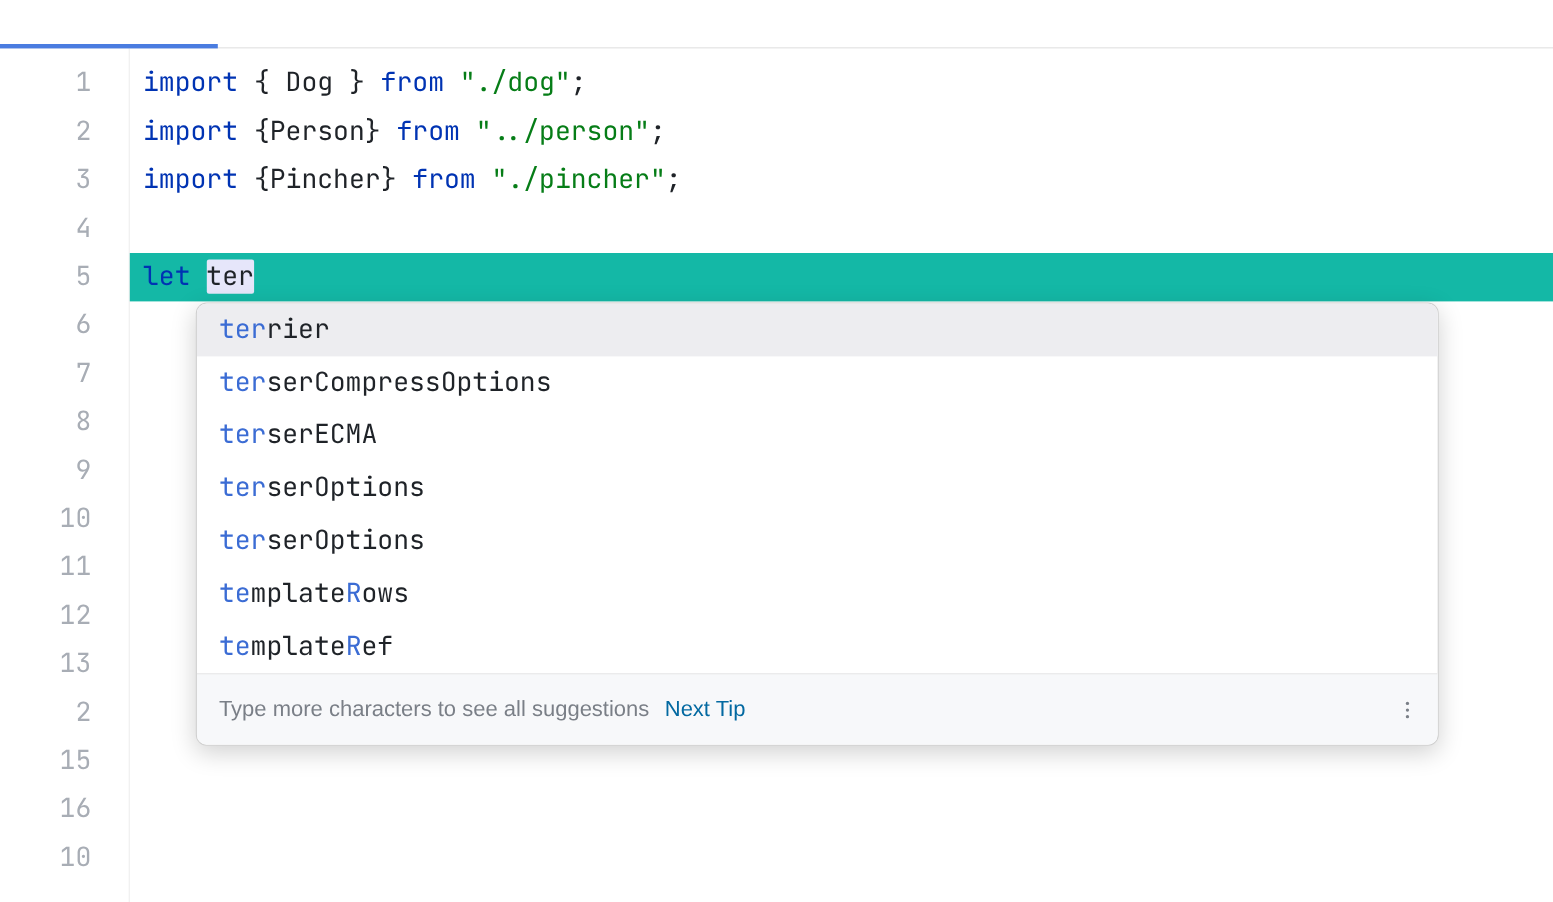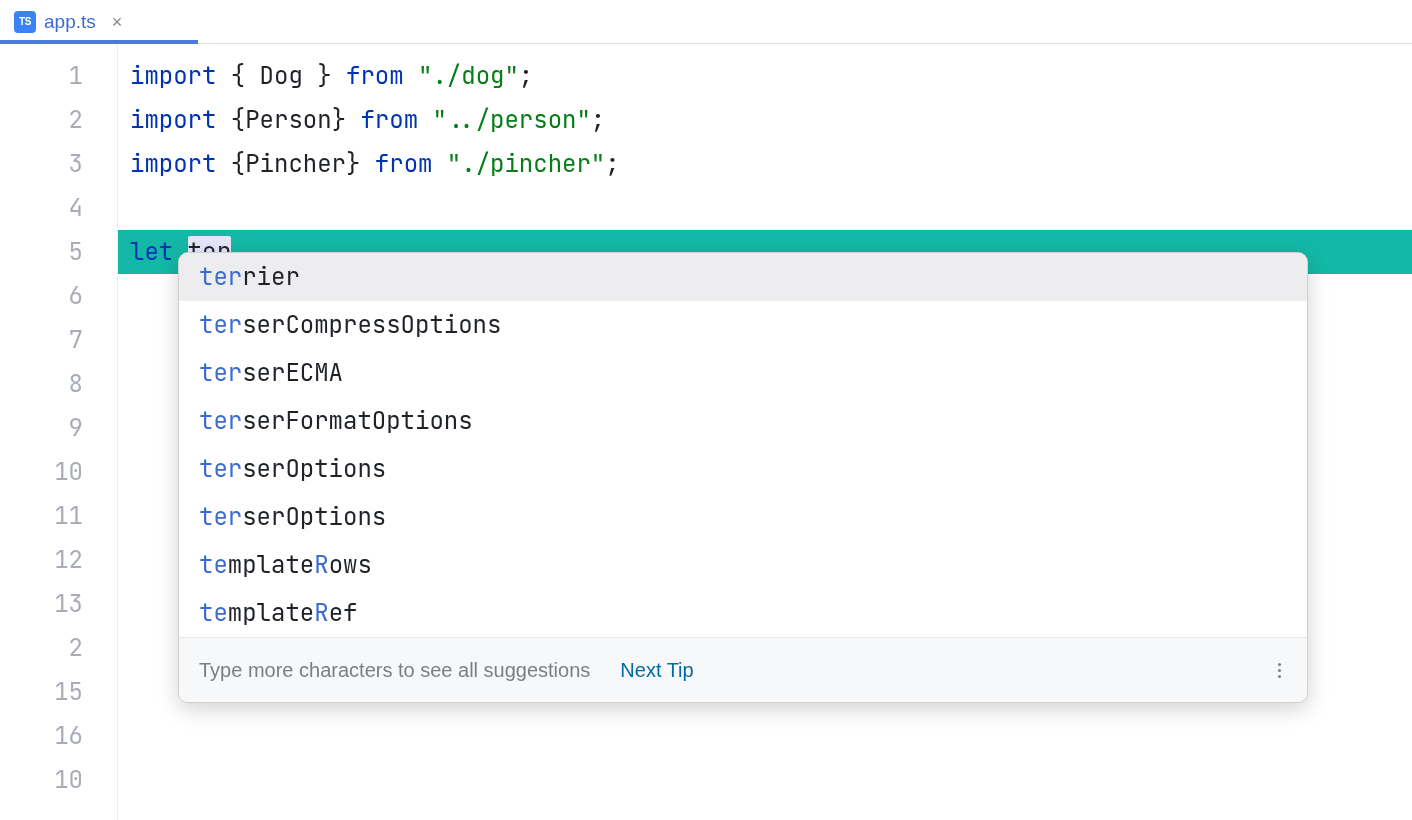--- a/index.html
+++ b/index.html
@@ -99,21 +99,21 @@
     .kw { color: #0033b3; }
     .str { color: #067d17; }
     .punc { color: #1f2328; }
     .ident { color: #1f2328; }
     .sel-bg {
       background: #e6e6fa;
       border-radius: 2px;
     }
     .autocomplete {
       position: absolute;
-      top: 208px;
+      top: 231px;
       left: 60px;
       width: 1130px;
       background: #fff;
       border: 1px solid #d0d0d0;
       border-radius: 10px;
       box-shadow: 0 6px 22px rgba(0,0,0,0.18);
       overflow: hidden;
       font-family: "JetBrains Mono", Menlo, Consolas, monospace;
     }
     .ac-item {
@@ -130,21 +130,21 @@
       color: #3b6cd4;
     }
     .ac-footer {
       display: flex;
       align-items: center;
       padding: 10px 20px;
       background: #f7f8fa;
       border-top: 1px solid #e8e8e8;
       font-family: -apple-system, BlinkMacSystemFont, sans-serif;
       font-size: 20px;
-      gap: 30px;
+      gap: 14px;
     }
     .ac-footer-text {
       color: #7a7f87;
     }
     .ac-footer-link {
       color: #0369a1;
       cursor: pointer;
     }
     .ac-footer-more {
       margin-left: auto;
@@ -159,25 +159,20 @@
       width: 3px;
       height: 3px;
       background: #7a7f87;
       border-radius: 50%;
     }
   </style>
 </head>
 <body>
 
 <div class="tab-bar">
-  <div class="tab">
-    <div class="tab-icon">TS</div>
-    <span class="tab-label">app.ts</span>
-    <span class="tab-close">×</span>
-  </div>
   <div class="tab-underline"></div>
 </div>
 
 <div class="editor">
   <div class="gutter" id="gutter">
       <div class="gutter-line">1</div>
       <div class="gutter-line">2</div>
       <div class="gutter-line">3</div>
       <div class="gutter-line">4</div>
       <div class="gutter-line">5</div>
@@ -210,21 +205,20 @@
       <div class="code-line"></div>
       <div class="code-line"></div>
       <div class="code-line"></div>
       <div class="code-line"></div>
       <div class="code-line"></div>
       <div class="autocomplete" id="ac">
       <div id="ac-list">
           <div class="ac-item selected"><span class="ac-match">ter</span><span>rier</span></div>
           <div class="ac-item"><span class="ac-match">ter</span><span>serCompressOptions</span></div>
           <div class="ac-item"><span class="ac-match">ter</span><span>serECMA</span></div>
-          <div class="ac-item"><span class="ac-match">ter</span><span>serFormatOptions</span></div>
           <div class="ac-item"><span class="ac-match">ter</span><span>serOptions</span></div>
           <div class="ac-item"><span class="ac-match">ter</span><span>serOptions</span></div>
           <div class="ac-item"><span class="ac-match">te</span><span>mplate</span><span class="ac-match">R</span><span>ows</span></div>
           <div class="ac-item"><span class="ac-match">te</span><span>mplate</span><span class="ac-match">R</span><span>ef</span></div>
         </div>
       <div class="ac-footer">
         <span class="ac-footer-text">Type more characters to see all suggestions</span>
         <span class="ac-footer-link">Next Tip</span>
         <div class="ac-footer-more">
           <span></span>

